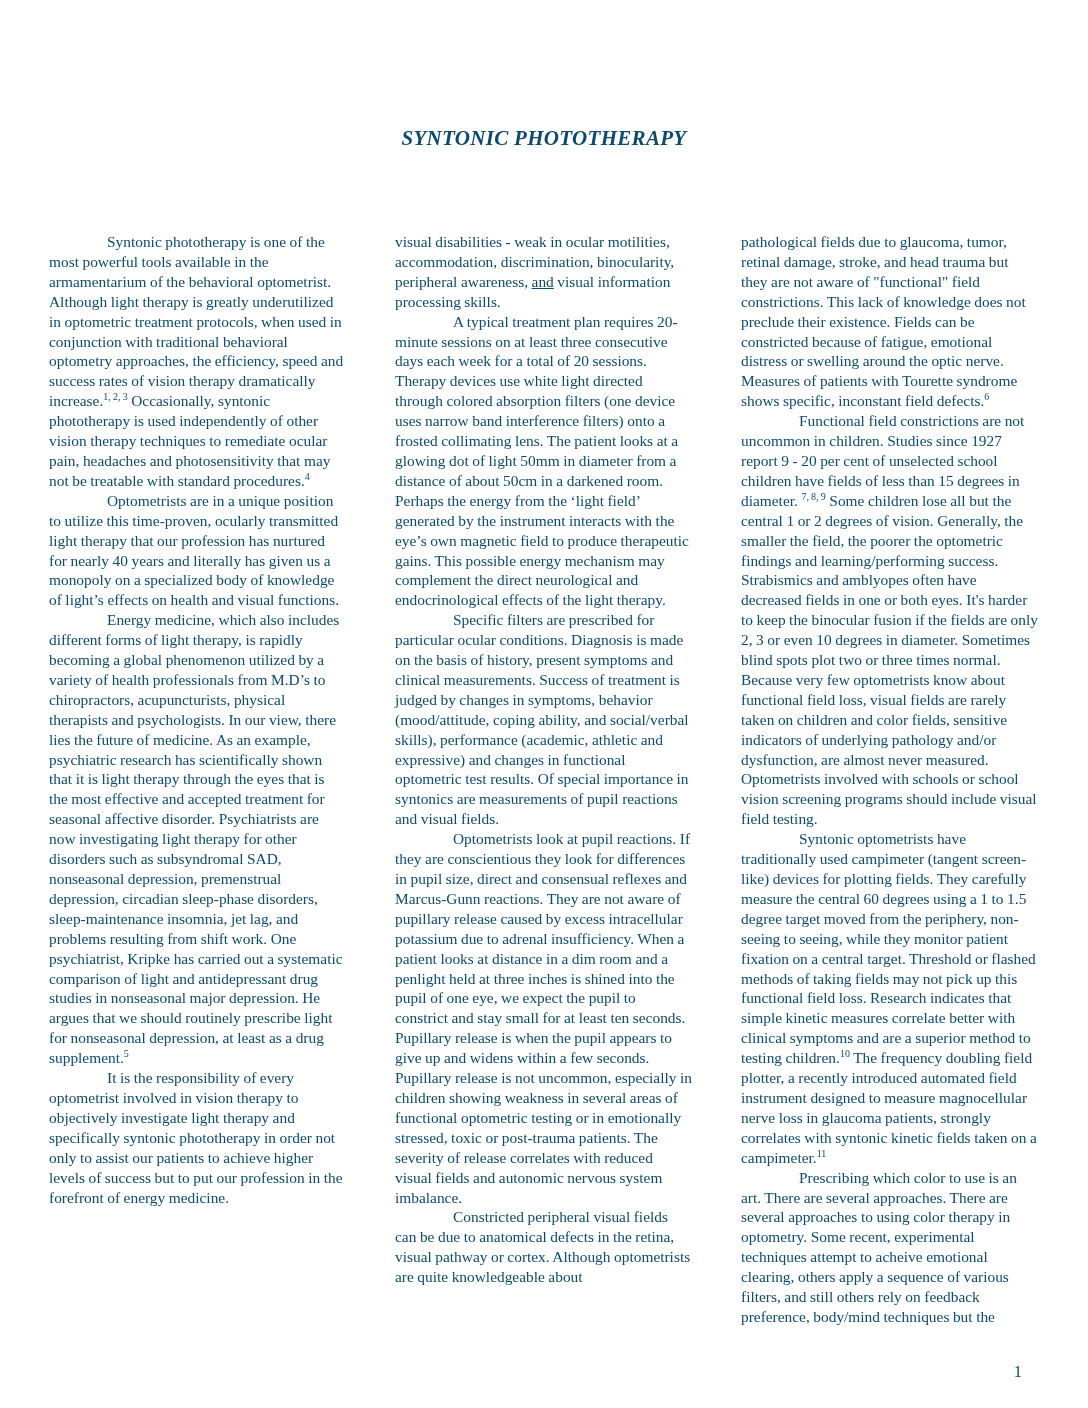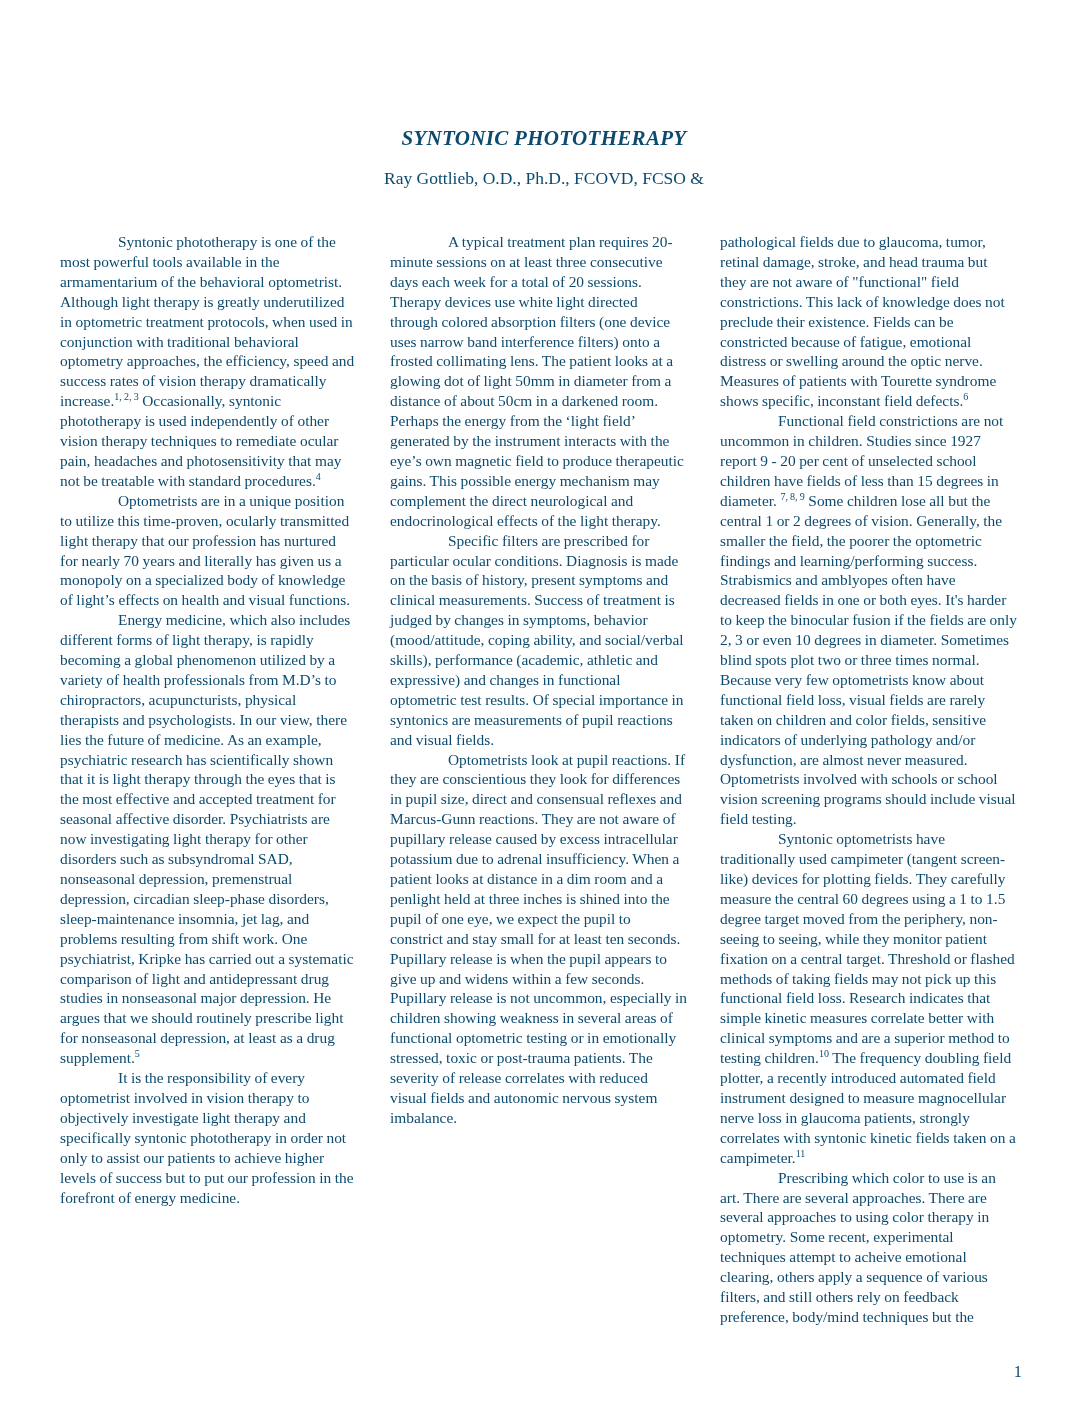--- a/index.html
+++ b/index.html
@@ -31,24 +31,24 @@
     margin: 0;
   }
   .authors {
     margin-top: 16px;
     font-size: 17.5px;
     line-height: 23px;
   }
   .columns {
     position: absolute;
     top: 232px;
-    left: 60px;
+    left: 49px;
     width: 957px;
     display: flex;
-    gap: 33px;
+    gap: 49px;
   }
   .column {
     width: 297px;
     flex: 0 0 297px;
     font-size: 15.4px;
     line-height: 19.9px;
     text-align: left;
     word-spacing: -0.3px;
   }
   .para {
@@ -72,35 +72,36 @@
     font-size: 16.5px;
   }
 </style>
 </head>
 <body>
 
 <div class="page">
   <div class="header">
     <h1 class="title">SYNTONIC PHOTOTHERAPY</h1>
     <div class="authors">
-      <div>Ray Gottlieb, O.D., Ph.D., FCOVD, FCSO &amp;</div>
     </div>
   </div>
 
   <div class="columns">
     <div class="column">
         <p class="para indent">Syntonic phototherapy is one of the most powerful tools available in the armamentarium of the behavioral optometrist. Although light therapy is greatly underutilized in optometric treatment protocols, when used in conjunction with traditional behavioral optometry approaches, the efficiency, speed and success rates of vision therapy dramatically increase.<sup class="fn">1, 2, 3</sup> Occasionally, syntonic phototherapy is used independently of other vision therapy techniques to remediate ocular pain, headaches and photosensitivity that may not be treatable with standard procedures.<sup class="fn">4</sup></p>
-        <p class="para indent">Optometrists are in a unique position to utilize this time-proven, ocularly transmitted light therapy that our profession has nurtured for nearly 70 years and literally has given us a monopoly on a specialized body of knowledge of light’s effects on health and visual functions.</p>
+        <p class="para indent">Optometrists are in a unique position to utilize this time-proven, ocularly transmitted light therapy that our profession has nurtured for nearly 40 years and literally has given us a monopoly on a specialized body of knowledge of light’s effects on health and visual functions.</p>
         <p class="para indent">Energy medicine, which also includes different forms of light therapy, is rapidly becoming a global phenomenon utilized by a variety of health professionals from M.D’s to chiropractors, acupuncturists, physical therapists and psychologists. In our view, there lies the future of medicine. As an example, psychiatric research has scientifically shown that it is light therapy through the eyes that is the most effective and accepted treatment for seasonal affective disorder. Psychiatrists are now investigating light therapy for other disorders such as subsyndromal SAD, nonseasonal depression, premenstrual depression, circadian sleep-phase disorders, sleep-maintenance insomnia, jet lag, and problems resulting from shift work. One psychiatrist, Kripke has carried out a systematic comparison of light and antidepressant drug studies in nonseasonal major depression. He argues that we should routinely prescribe light for nonseasonal depression, at least as a drug supplement.<sup class="fn">5</sup></p>
         <p class="para indent">It is the responsibility of every optometrist involved in vision therapy to objectively investigate light therapy and specifically syntonic phototherapy in order not only to assist our patients to achieve higher levels of success but to put our profession in the forefront of energy medicine.</p>
       </div>
     <div class="column">
+        <p class="para">visual disabilities - weak in ocular motilities, accommodation, discrimination, binocularity, peripheral awareness, <span class="u">and</span> visual information processing skills.</p>
         <p class="para indent">A typical treatment plan requires 20-minute sessions on at least three consecutive days each week for a total of 20 sessions. Therapy devices use white light directed through colored absorption filters (one device uses narrow band interference filters) onto a frosted collimating lens. The patient looks at a glowing dot of light 50mm in diameter from a distance of about 50cm in a darkened room. Perhaps the energy from the ‘light field’ generated by the instrument interacts with the eye’s own magnetic field to produce therapeutic gains. This possible energy mechanism may complement the direct neurological and endocrinological effects of the light therapy.</p>
         <p class="para indent">Specific filters are prescribed for particular ocular conditions. Diagnosis is made on the basis of history, present symptoms and clinical measurements. Success of treatment is judged by changes in symptoms, behavior (mood/attitude, coping ability, and social/verbal skills), performance (academic, athletic and expressive) and changes in functional optometric test results. Of special importance in syntonics are measurements of pupil reactions and visual fields.</p>
         <p class="para indent">Optometrists look at pupil reactions. If they are conscientious they look for differences in pupil size, direct and consensual reflexes and Marcus-Gunn reactions. They are not aware of pupillary release caused by excess intracellular potassium due to adrenal insufficiency. When a patient looks at distance in a dim room and a penlight held at three inches is shined into the pupil of one eye, we expect the pupil to constrict and stay small for at least ten seconds. Pupillary release is when the pupil appears to give up and widens within a few seconds. Pupillary release is not uncommon, especially in children showing weakness in several areas of functional optometric testing or in emotionally stressed, toxic or post-trauma patients. The severity of release correlates with reduced visual fields and autonomic nervous system imbalance.</p>
+        <p class="para indent">Constricted peripheral visual fields can be due to anatomical defects in the retina, visual pathway or cortex. Although optometrists are quite knowledgeable about</p>
       </div>
     <div class="column">
         <p class="para">pathological fields due to glaucoma, tumor, retinal damage, stroke, and head trauma but they are not aware of "functional" field constrictions. This lack of knowledge does not preclude their existence. Fields can be constricted because of fatigue, emotional distress or swelling around the optic nerve. Measures of patients with Tourette syndrome shows specific, inconstant field defects.<sup class="fn">6</sup></p>
         <p class="para indent">Functional field constrictions are not uncommon in children. Studies since 1927 report 9 - 20 per cent of unselected school children have fields of less than 15 degrees in diameter. <sup class="fn">7, 8, 9</sup> Some children lose all but the central 1 or 2 degrees of vision. Generally, the smaller the field, the poorer the optometric findings and learning/performing success. Strabismics and amblyopes often have decreased fields in one or both eyes. It's harder to keep the binocular fusion if the fields are only 2, 3 or even 10 degrees in diameter. Sometimes blind spots plot two or three times normal. Because very few optometrists know about functional field loss, visual fields are rarely taken on children and color fields, sensitive indicators of underlying pathology and/or dysfunction, are almost never measured. Optometrists involved with schools or school vision screening programs should include visual field testing.</p>
         <p class="para indent">Syntonic optometrists have traditionally used campimeter (tangent screen-like) devices for plotting fields. They carefully measure the central 60 degrees using a 1 to 1.5 degree target moved from the periphery, non-seeing to seeing, while they monitor patient fixation on a central target. Threshold or flashed methods of taking fields may not pick up this functional field loss. Research indicates that simple kinetic measures correlate better with clinical symptoms and are a superior method to testing children.<sup class="fn">10</sup> The frequency doubling field plotter, a recently introduced automated field instrument designed to measure magnocellular nerve loss in glaucoma patients, strongly correlates with syntonic kinetic fields taken on a campimeter.<sup class="fn">11</sup></p>
         <p class="para indent">Prescribing which color to use is an art. There are several approaches. There are several approaches to using color therapy in optometry. Some recent, experimental techniques attempt to acheive emotional clearing, others apply a sequence of various filters, and still others rely on feedback preference, body/mind techniques but the</p>
       </div>
   </div>
 
   <div class="page-number">1</div>

